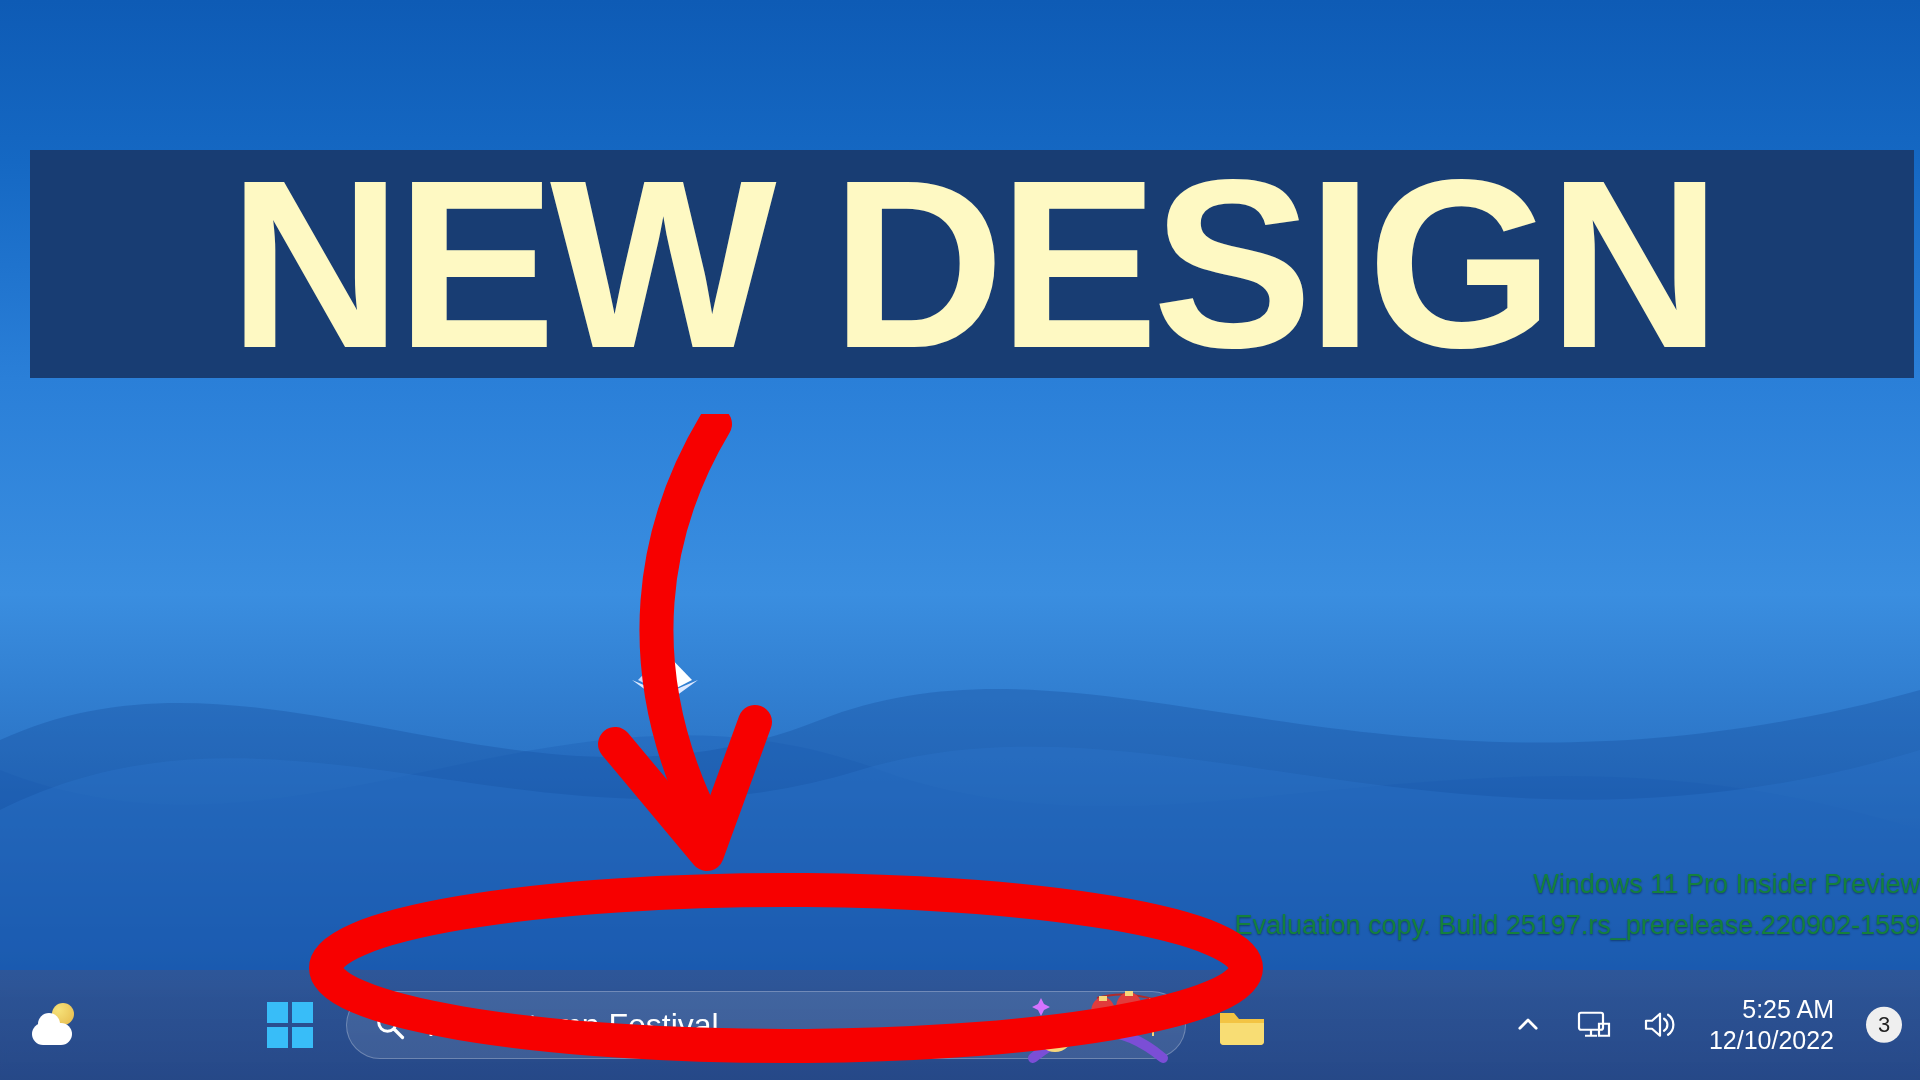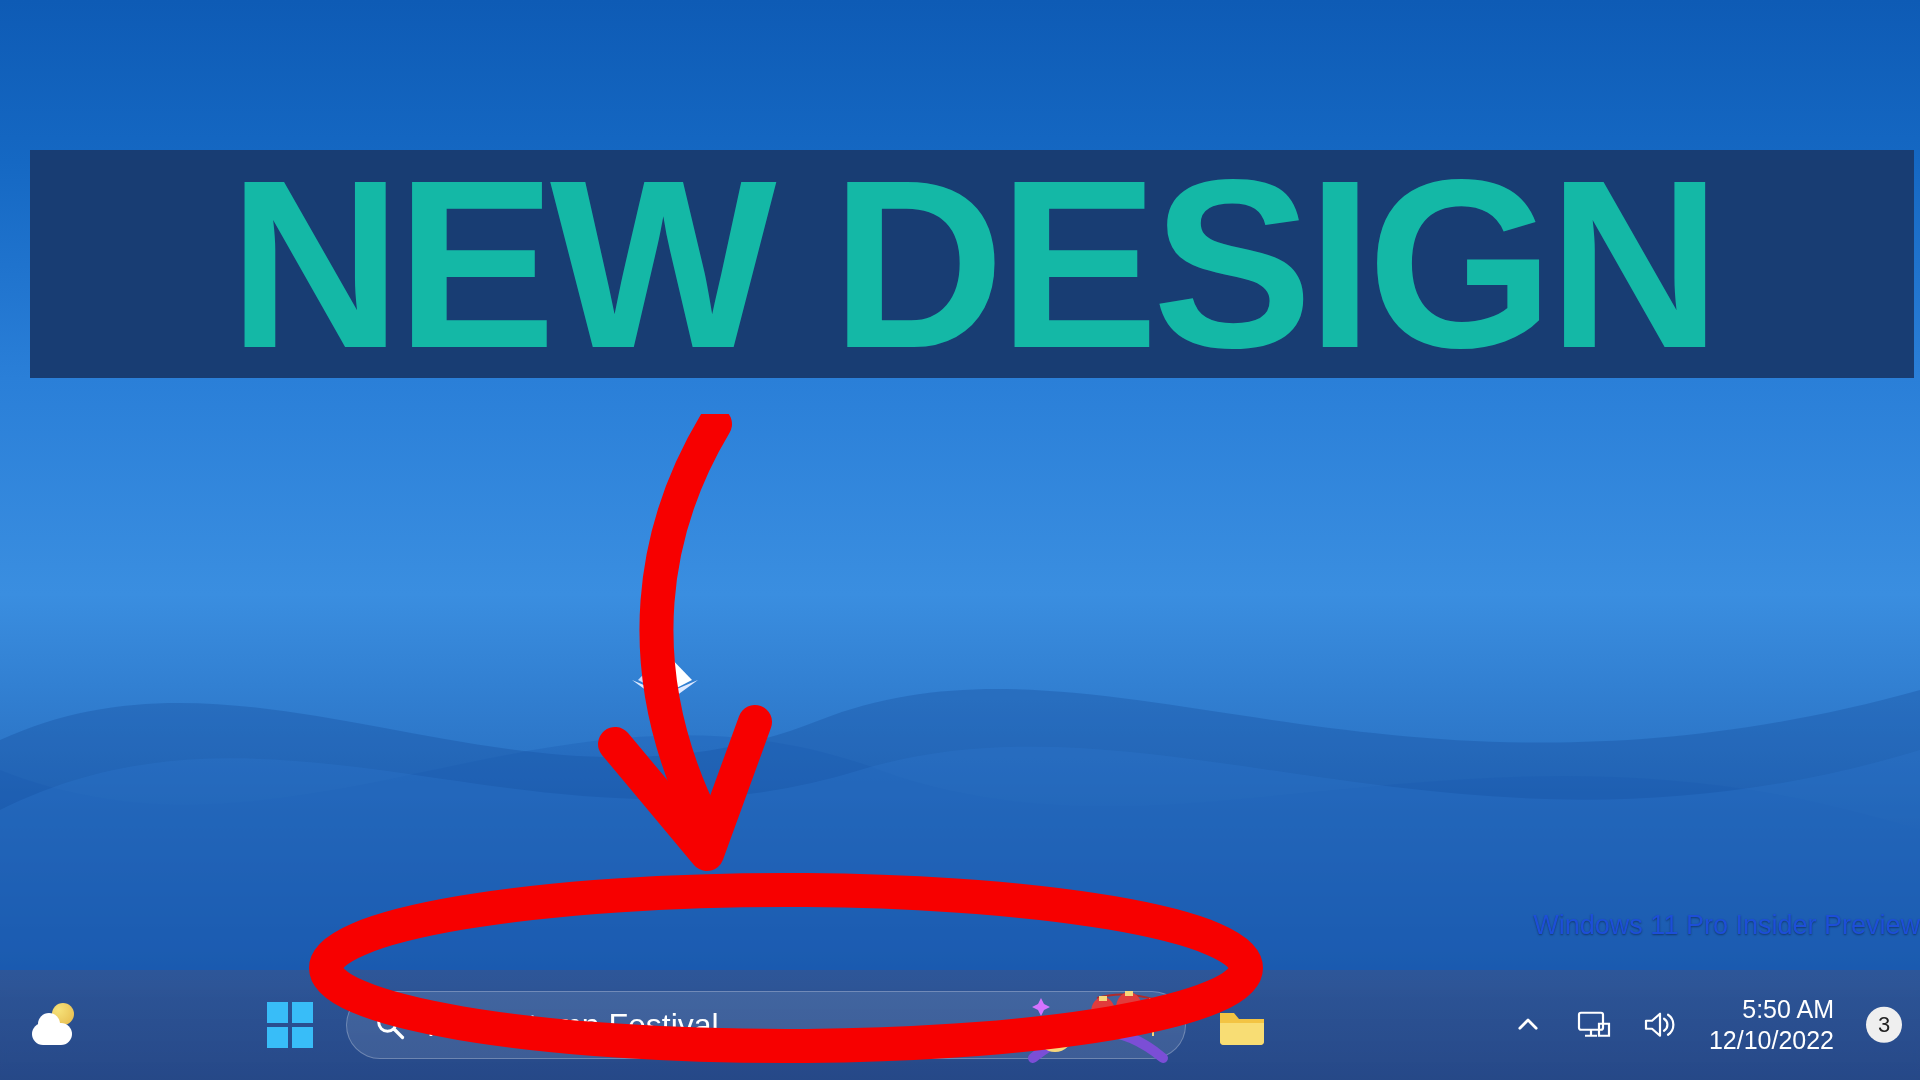--- a/index.html
+++ b/index.html
@@ -39,21 +39,21 @@
     top: 650px;
   }
 
   
   .headline {
     position: absolute;
     left: 30px;
     top: 150px;
     right: 6px;
     background: #183d73;
-    color: #14b8a6;
+    color: #fef9c3;
     font-weight: 900;
     font-size: 240px;
     line-height: 0.95;
     letter-spacing: -6px;
     padding: 0 10px;
     text-align: center;
     white-space: nowrap;
     font-family: "Segoe UI", Arial, sans-serif;
   }
 
@@ -70,21 +70,21 @@
     left: 296px;
     top: 868px;
     pointer-events: none;
   }
 
   
   .watermark {
     position: absolute;
     right: 0;
     bottom: 135px;
-    color: #1d4ed8;
+    color: #15803d;
     text-align: right;
     font-size: 27px;
     line-height: 1.5;
     font-weight: 400;
     text-shadow: 0 1px 2px rgba(0,0,0,0.4);
   }
   .watermark div { white-space: nowrap; }
 
   
   .taskbar {
@@ -272,20 +272,21 @@
 
 <div class="arrow-annot" data-interactable="false">
   <svg width="240" height="470" viewBox="0 0 240 470">
     <path d="M170,10 C110,110 80,250 160,410" fill="none" stroke="#f70000" stroke-width="34" stroke-linecap="round"></path>
     <path d="M70,330 L162,440 L210,308" fill="none" stroke="#f70000" stroke-width="34" stroke-linecap="round" stroke-linejoin="round"></path>
   </svg>
 </div>
 
 <div class="watermark" data-interactable="false">
   <div data-interactable="false">Windows 11 Pro Insider Preview</div>
+  <div data-interactable="false">Evaluation copy. Build 25197.rs_prerelease.220902-1559</div>
 </div>
 
 <div class="taskbar" data-interactable="false">
 
   <div class="widgets-btn" data-interactable="true">
     <div class="weather-icon" data-interactable="false">
       <div class="moon"></div>
       <div class="cloud"></div>
     </div>
   </div>
@@ -358,21 +359,21 @@
 
     <div class="icon" data-interactable="true">
       <svg width="34" height="30" viewBox="0 0 34 30" data-interactable="false">
         <path d="M3 11 h6 l8 -7 v22 l-8 -7 H3 Z" fill="none" stroke-width="2.2" stroke-linejoin="round"></path>
         <path d="M21 9 a7 7 0 0 1 0 12" fill="none" stroke-width="2.2" stroke-linecap="round"></path>
         <path d="M25 5 a12 12 0 0 1 0 20" fill="none" stroke-width="2.2" stroke-linecap="round"></path>
       </svg>
     </div>
 
     <div class="datetime" data-interactable="true">
-      <div data-interactable="false">5:50 AM</div>
+      <div data-interactable="false">5:25 AM</div>
       <div data-interactable="false">12/10/2022</div>
     </div>
 
     <div class="notif-badge" data-interactable="true">
       <span data-interactable="false">3</span>
     </div>
   </div>
 </div>
 
 <div class="ellipse-annot" data-interactable="false">

